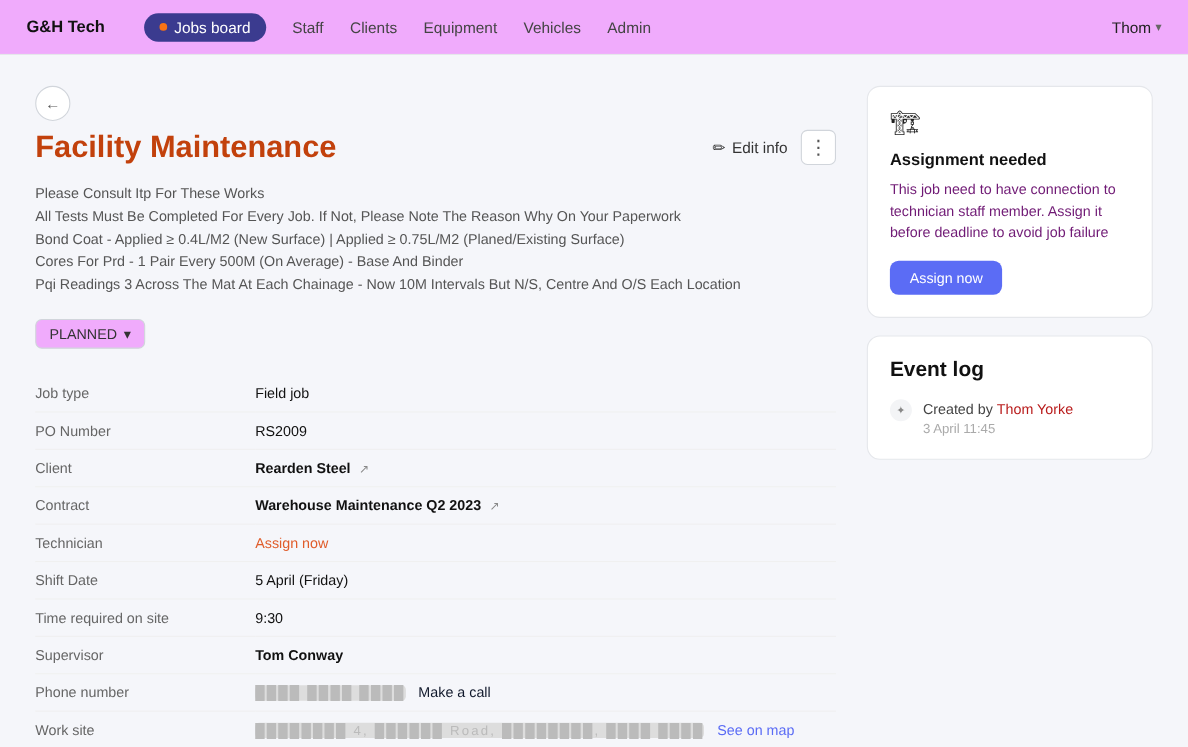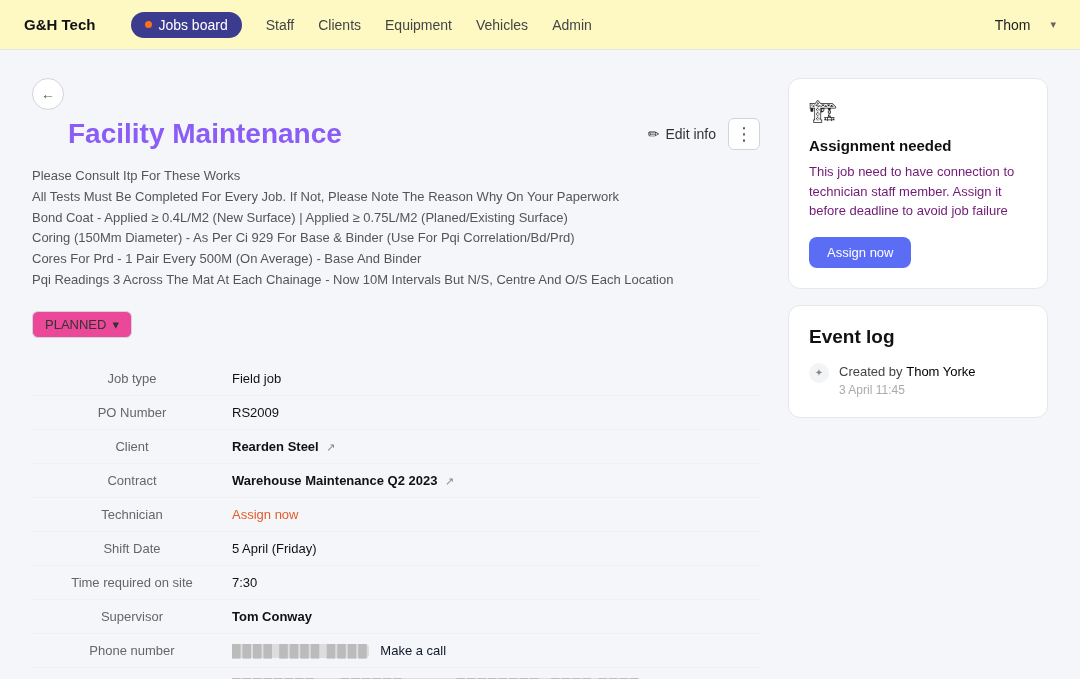--- a/index.html
+++ b/index.html
@@ -1,53 +1,53 @@
 <!DOCTYPE html>
 <html><head>
   <meta charset="utf-8">
   <style>
     * { box-sizing: border-box; margin: 0; padding: 0; }
     body { font-family: -apple-system, BlinkMacSystemFont, 'Segoe UI', sans-serif; background: #f5f6fa; color: #222; font-size: 14px; }
 
     
-    .nav { display: flex; align-items: center; background: #fef9c3; padding: 0 24px; height: 50px; border-bottom: 1px solid #e5e7eb; gap: 24px; }
+    .nav { display: flex; align-items: center; background: #f0abfc; padding: 0 24px; height: 50px; border-bottom: 1px solid #e5e7eb; gap: 24px; }
     .nav-brand { font-weight: 700; font-size: 15px; color: #111; margin-right: 12px; }
     .nav-item { color: #444; cursor: pointer; font-size: 14px; text-decoration: none; }
     .nav-pill { background: #3b3b8f; color: #fff; border-radius: 20px; padding: 5px 14px; font-size: 14px; font-weight: 500; display: flex; align-items: center; gap: 6px; cursor: pointer; }
     .nav-pill .dot { width: 7px; height: 7px; background: #f97316; border-radius: 50%; display: inline-block; }
     .nav-spacer { flex: 1; }
-    .nav-user { display: flex; align-items: center; gap: 20px; cursor: pointer; font-size: 14px; }
+    .nav-user { display: flex; align-items: center; gap: 4px; cursor: pointer; font-size: 14px; }
     .nav-user .chevron { font-size: 11px; color: #666; }
 
     
     .main { display: flex; padding: 28px 32px; gap: 28px; max-width: 1080px; margin: 0 auto; }
     .content { flex: 1; min-width: 0; }
     .sidebar { width: 260px; flex-shrink: 0; }
 
     
     .back-row { display: flex; align-items: center; gap: 16px; margin-bottom: 8px; }
     .back-btn { width: 32px; height: 32px; border-radius: 50%; border: 1px solid #d1d5db; background: #fff; display: flex; align-items: center; justify-content: center; cursor: pointer; font-size: 14px; color: #555; flex-shrink: 0; }
 
     
     .page-title-row { display: flex; align-items: center; justify-content: space-between; margin-bottom: 16px; }
-    .page-title { font-size: 28px; font-weight: 700; color: #8b5cf6; margin-left: 36px; }
+    .page-title { font-size: 28px; font-weight: 700; color: #c2410c; }
     .title-actions { display: flex; align-items: center; gap: 12px; }
     .edit-info-btn { display: flex; align-items: center; gap: 6px; font-size: 14px; color: #333; cursor: pointer; border: none; background: none; font-weight: 500; }
     .more-btn { width: 32px; height: 32px; border: 1px solid #d1d5db; border-radius: 6px; background: #fff; display: flex; align-items: center; justify-content: center; cursor: pointer; font-size: 18px; color: #555; }
 
     
     .description { font-size: 13px; color: #555; line-height: 1.6; margin-bottom: 20px; }
 
     
-    .status-badge { display: inline-flex; gap: 6px; background: #ec4899; border: 1px solid #d1d5db; border-radius: 6px; padding: 5px 12px; font-size: 13px; font-weight: 500; color: #333; cursor: pointer; margin-bottom: 24px; }
+    .status-badge { display: inline-flex; gap: 6px; background: #f0abfc; border: 1px solid #d1d5db; border-radius: 6px; padding: 5px 12px; font-size: 13px; font-weight: 500; color: #333; cursor: pointer; margin-bottom: 24px; }
 
     
     .details-table { width: 100%; border-collapse: collapse; margin-bottom: 32px; }
     .details-table tr td { padding: 9px 0; vertical-align: top; }
-    .details-table tr td:first-child { color: #666; font-size: 13px; width: 200px; text-align: center; }
+    .details-table tr td:first-child { color: #666; font-size: 13px; width: 200px; }
     .details-table tr td:last-child { font-size: 13px; color: #111; font-weight: 400; }
     .details-table tr { border-bottom: 1px solid #f0f0f0; }
     .assign-now { color: #e05c2a; font-weight: 500; cursor: pointer; }
     .make-call { color: #0f172a; font-weight: 500; cursor: pointer; margin-left: 8px; }
     .see-on-map { color: #5b6cf5; font-weight: 500; cursor: pointer; margin-left: 8px; }
     .ext-icon { font-size: 11px; color: #888; margin-left: 4px; }
     .blurred { color: #bbb; background: #ddd; border-radius: 4px; letter-spacing: 2px; font-size: 12px; user-select: none; }
     .bold-val { font-weight: 600; }
 
     
@@ -56,21 +56,21 @@
     .card-title { font-size: 15px; font-weight: 700; color: #111; margin-bottom: 8px; margin-top: 12px; }
     .card-desc { font-size: 13px; color: #701a75; margin-bottom: 16px; line-height: 1.5; }
     .assign-btn { background: #5b6cf5; color: #fff; border: none; border-radius: 8px; padding: 8px 18px; font-size: 13px; font-weight: 500; cursor: pointer; }
 
     
     .event-log-card { background: #fff; border-radius: 12px; padding: 20px; border: 1px solid #e5e7eb; }
     .event-log-title { font-size: 19px; font-weight: 700; color: #111; margin-bottom: 14px; }
     .event-row { display: flex; align-items: flex-start; gap: 10px; }
     .event-dot { width: 20px; height: 20px; background: #f3f4f6; border-radius: 50%; display: flex; align-items: center; justify-content: center; flex-shrink: 0; margin-top: 1px; font-size: 10px; color: #888; }
     .event-text { font-size: 13px; color: #444; line-height: 1.5; }
-    .event-link { color: #000000; font-weight: 500; cursor: pointer; }
+    .event-link { color: #b91c1c; font-weight: 500; cursor: pointer; }
     .event-time { font-size: 12px; color: #aaa; margin-top: 2px; }
   </style>
 </head>
 <body>
 
 <nav>
   <div class="nav">
     <span class="nav-brand">G&amp;H Tech</span>
     <div class="nav-pill">
       <span class="dot"></span>
@@ -107,21 +107,20 @@
         </button>
         <button class="more-btn">⋮</button>
       </div>
     </div>
 
     
     <div class="description">
       <div>Please Consult Itp For These Works</div>
       <div>All Tests Must Be Completed For Every Job. If Not, Please Note The Reason Why On Your Paperwork</div>
       <div>Bond Coat - Applied ≥ 0.4L/M2 (New Surface) | Applied ≥ 0.75L/M2 (Planed/Existing Surface)</div>
-      <div>Coring (150Mm Diameter) - As Per Ci 929 For Base &amp; Binder (Use For Pqi Correlation/Bd/Prd)</div>
       <div>Cores For Prd - 1 Pair Every 500M (On Average) - Base And Binder</div>
       <div>Pqi Readings 3 Across The Mat At Each Chainage - Now 10M Intervals But N/S, Centre And O/S Each Location</div>
     </div>
 
     
     <div class="status-badge">
       <span>PLANNED</span>
       <span>▾</span>
     </div>
 
@@ -155,21 +154,21 @@
           <td>
             <span class="assign-now">Assign now</span>
           </td>
         </tr>
         <tr>
           <td>Shift Date</td>
           <td>5 April (Friday)</td>
         </tr>
         <tr>
           <td>Time required on site</td>
-          <td>7:30</td>
+          <td>9:30</td>
         </tr>
         <tr>
           <td>Supervisor</td>
           <td><span class="bold-val">Tom Conway</span></td>
         </tr>
         <tr>
           <td>Phone number</td>
           <td>
             <span class="blurred">████ ████ ████</span>
             <span class="make-call">Make a call</span>

